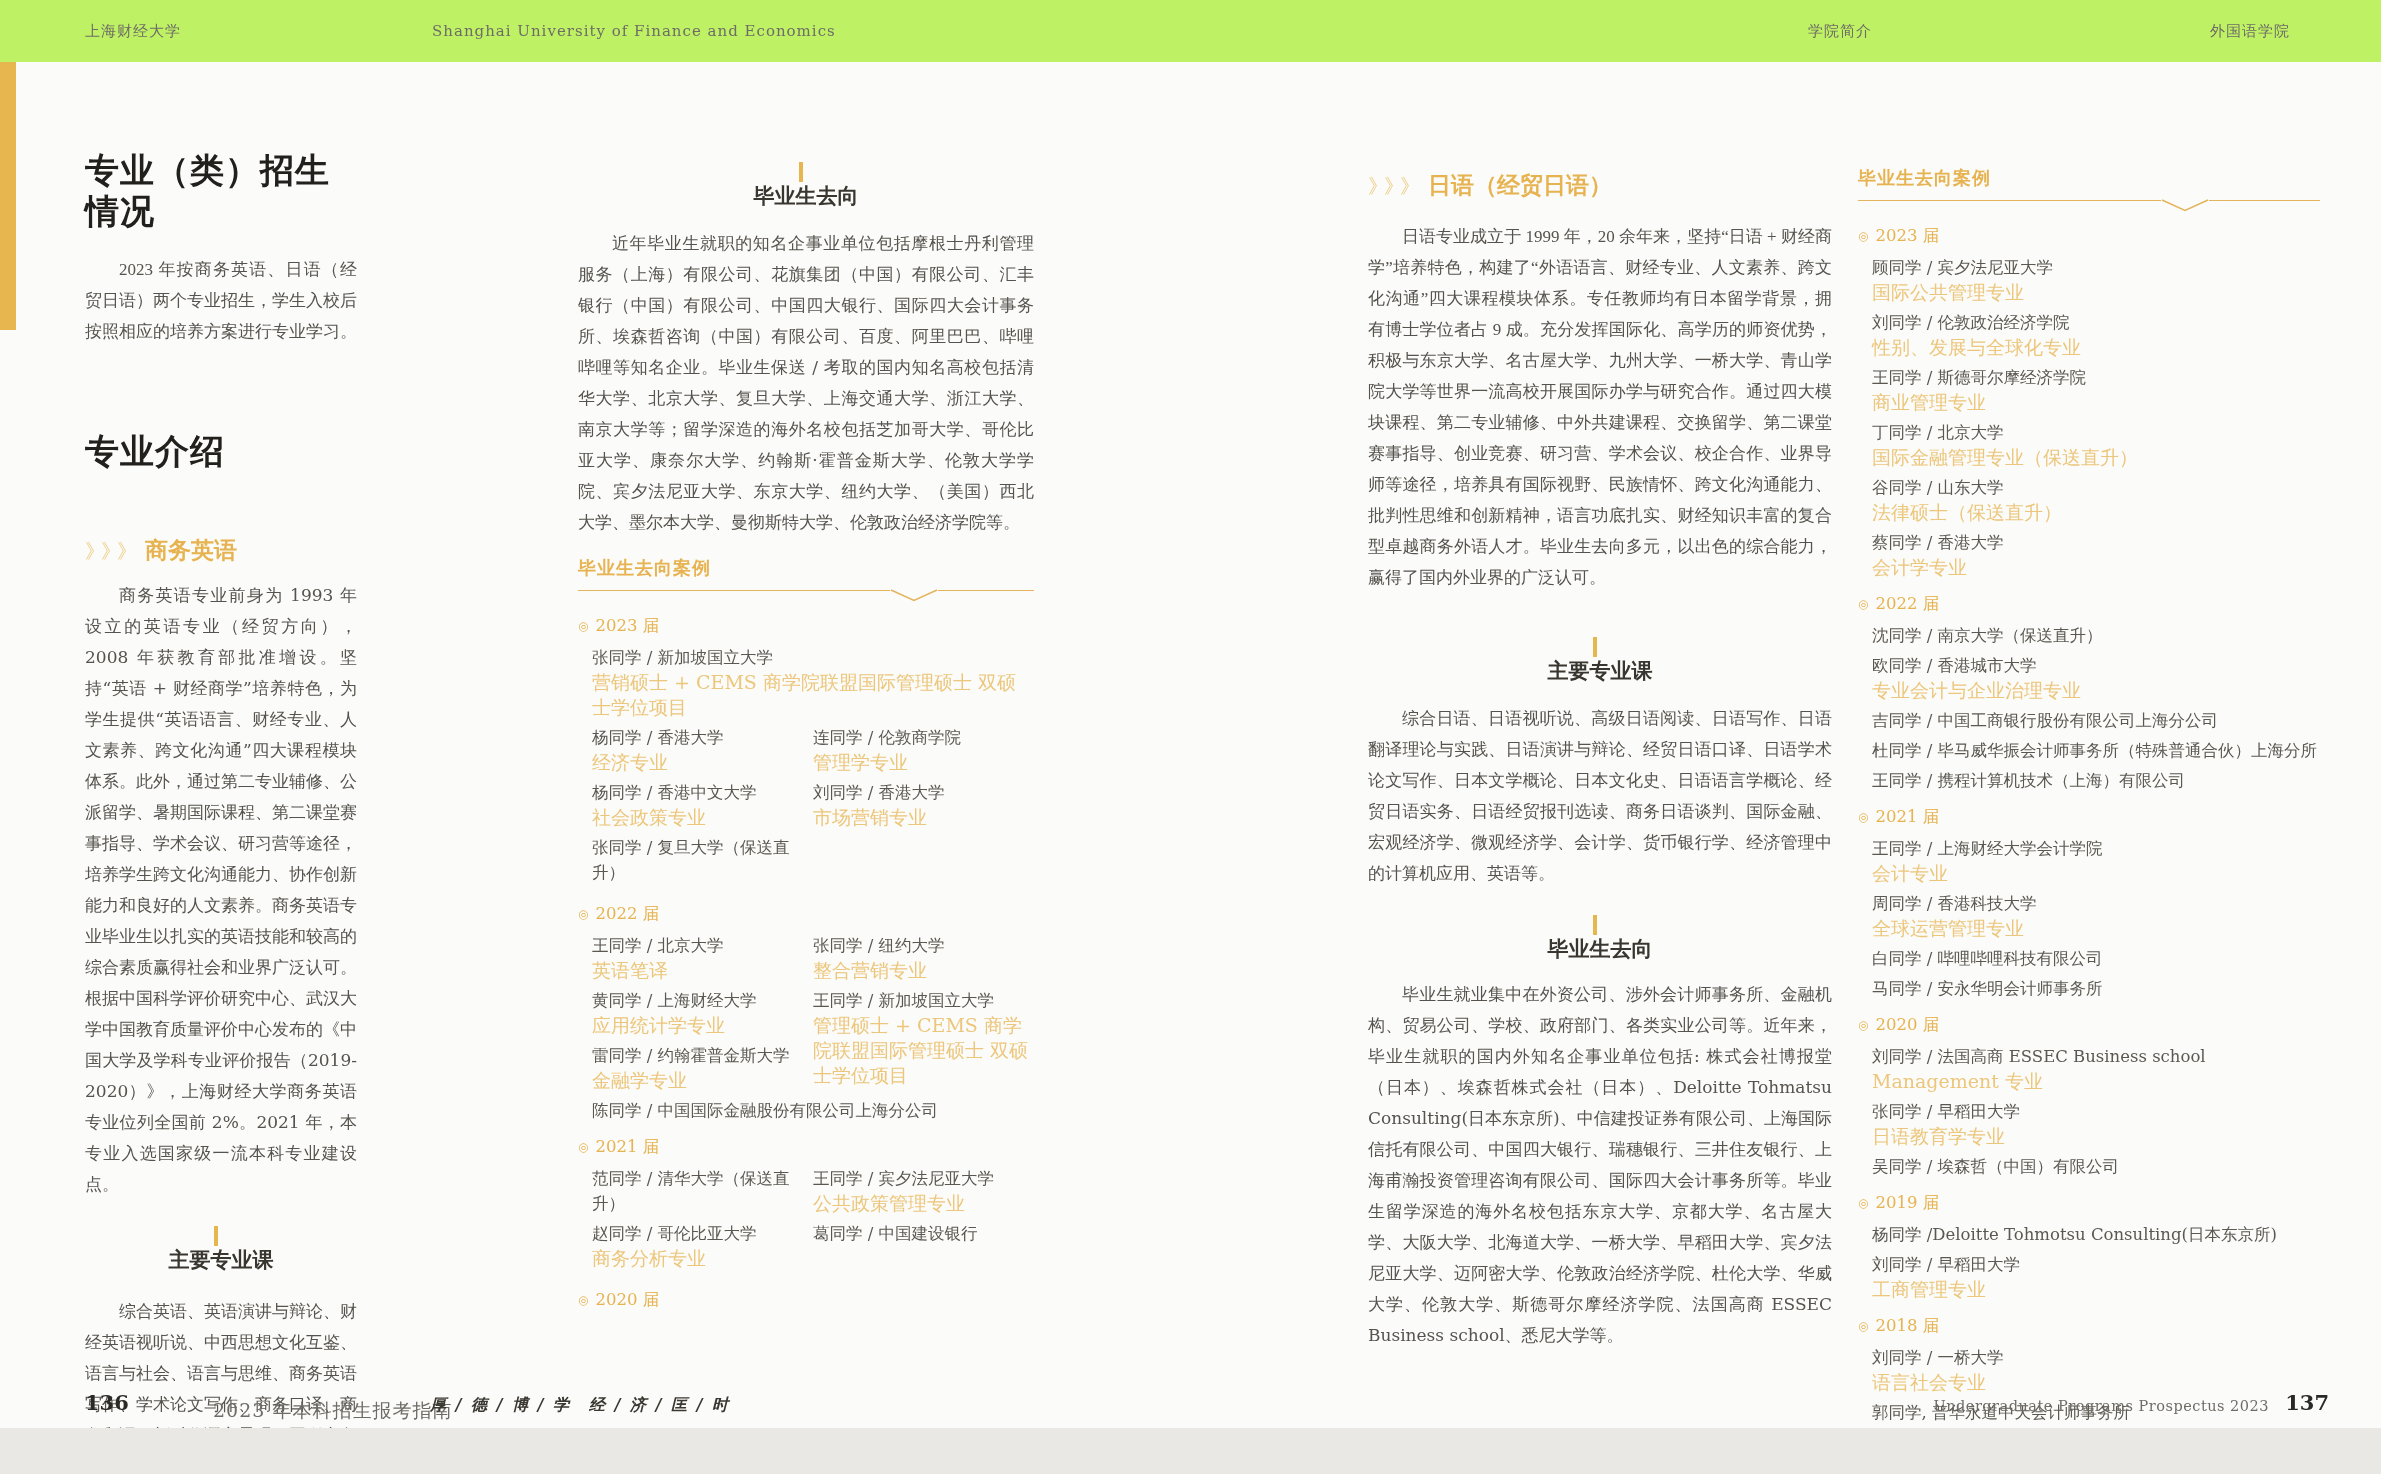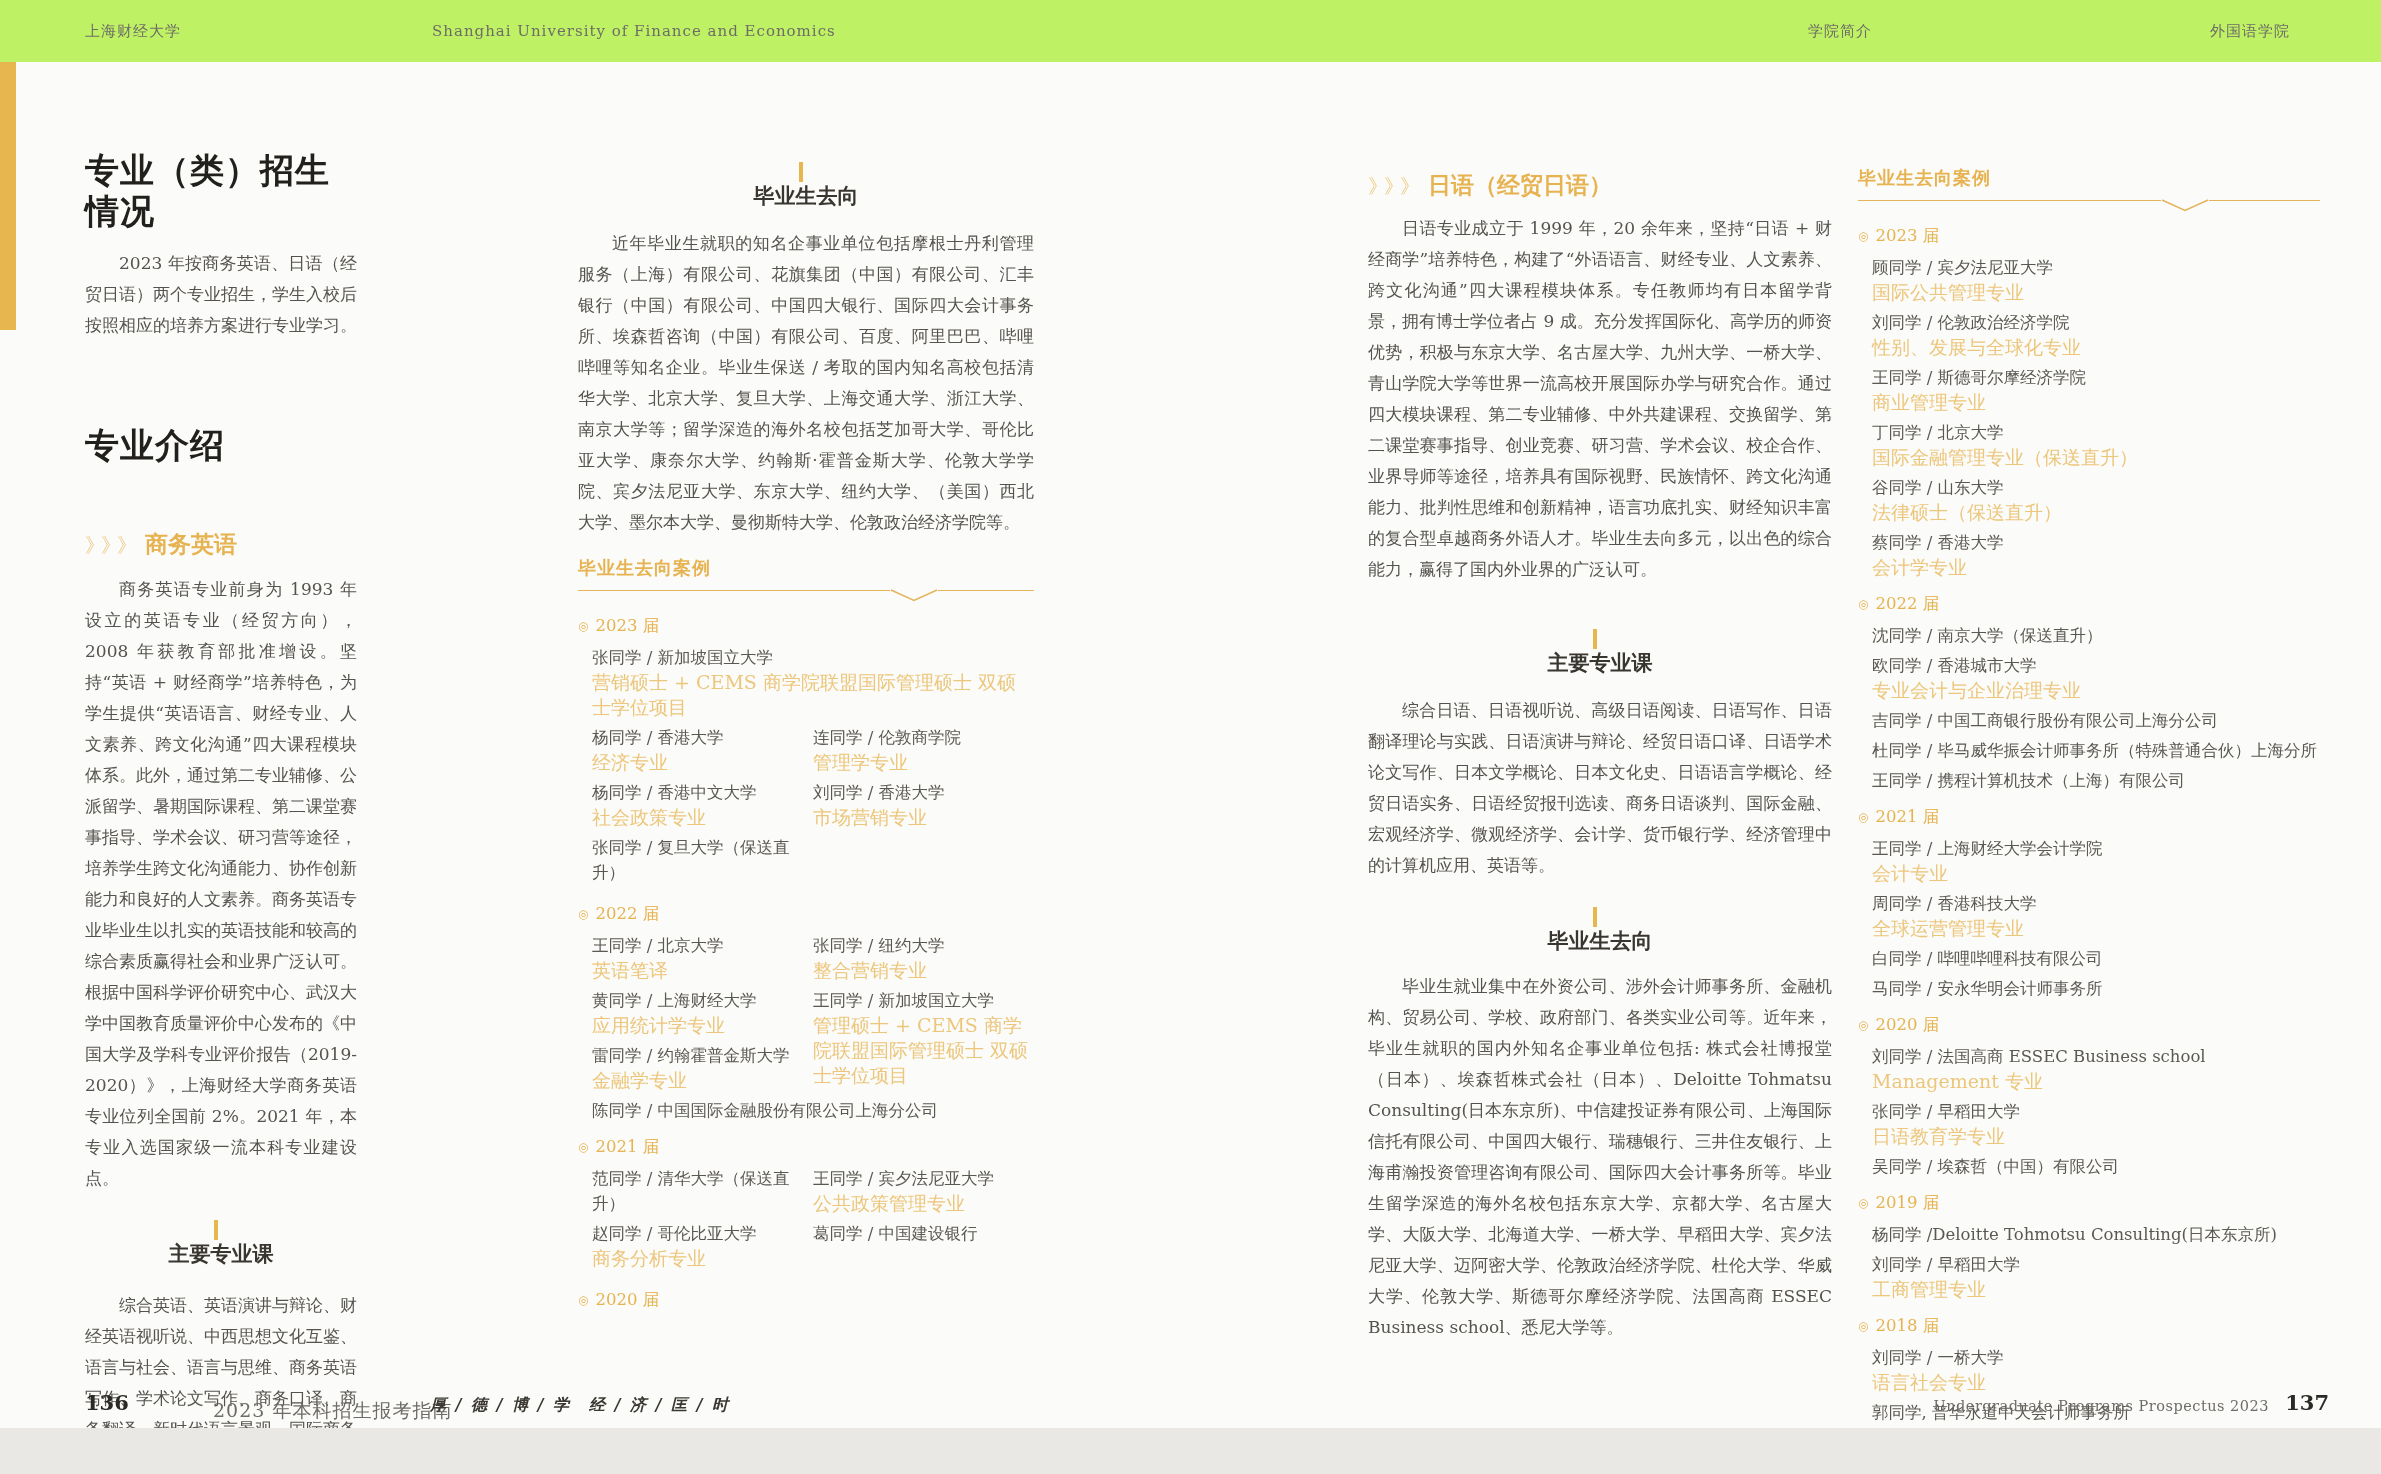--- a/index.html
+++ b/index.html
@@ -17,28 +17,28 @@
   .col {position:absolute; top:62px;}
   #col1 {left:85px; width:272px;}
   #col2 {left:578px; width:456px;}
   #col3 {left:1368px; width:464px;}
   #col4 {left:1858px; width:462px;}
 
   .h-big {font-size:34px; font-weight:bold; color:#22201c; letter-spacing:1px; line-height:1.2; margin:0;}
   .h-big.first {margin-top:88px;}
   .intro-title {margin-top:84px;}
   .body-p {font-size:17px; line-height:31px; color:#56534e; text-align:justify; text-indent:2em; margin:0;}
-  .enroll-body {margin-top:16px;}
+  .enroll-body {margin-top:22px;font-family:Liberation Serif, serif;}
 
   .prog-head {display:flex; align-items:baseline; color:#e7b351; font-weight:bold; font-size:23px; margin:0;}
   .prog-chev {color:#edca82; font-size:20px; letter-spacing:-4px; margin-right:12px; font-weight:normal;}
   #col1 .prog-head {margin-top:64px;}
   #col1 .prog-body {margin-top:14px;}
   #col3 .prog-head {margin-top:108px;}
-  #col3 .prog-body {margin-top:12px;}
+  #col3 .prog-body {margin-top:20px;font-family:Liberation Serif, serif;}
 
   .sub-head {display:flex; align-items:center; font-size:21px; font-weight:bold; color:#393630; margin:0;flex-direction:column;}
   .sub-bar {width:4px; height:20px; background:#e8b64f; margin-right:11px; flex:none;}
   #col1 .courses-head {margin-top:26px;}
   #col1 .courses-body {margin-top:22px;}
   #col2 .dest-head {margin-top:100px;}
   #col2 .dest-body {margin-top:18px;}
   #col3 .courses-head {margin-top:44px;}
   #col3 .courses-body {margin-top:18px;}
   #col3 .dest-head {margin-top:26px;}

